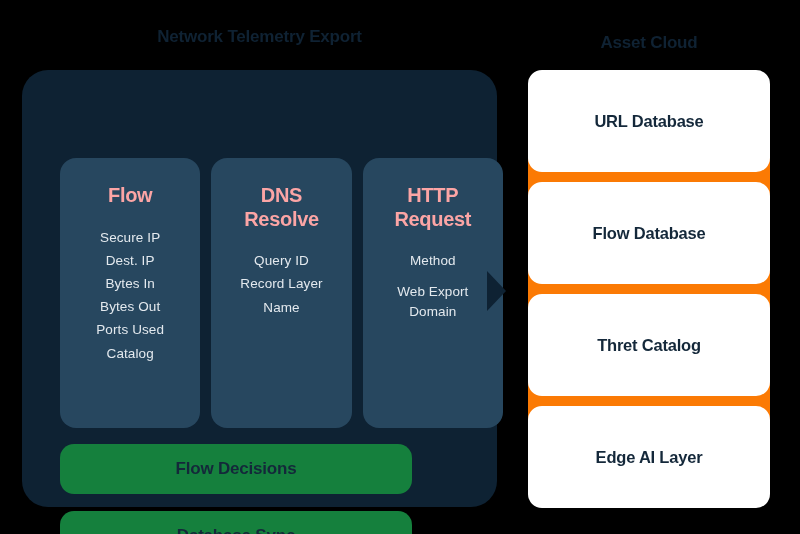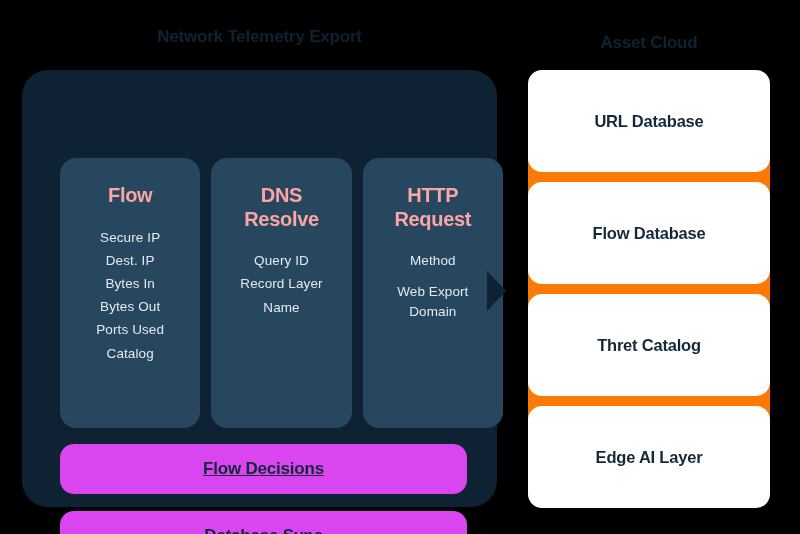--- a/index.html
+++ b/index.html
@@ -94,31 +94,30 @@
     letter-spacing: 0.1px;
   }
 
   .column-fields li.spaced { margin-top: 10px; }
   .column-fields li.tight-top { line-height: 1.45; }
 
   
   .wide-bar {
     position: absolute;
     left: 38px;
-    width: 407px;
-    background: #d946ef;
+    width: 352px;
+    background: #15803d;
     border-radius: 14px;
     display: flex;
     align-items: center;
     justify-content: center;
     color: #14283a;
     font-size: 17px;
     font-weight: bold;
     letter-spacing: -0.2px;
-    text-decoration: underline;
   }
   #bar-flow-decisions { top: 374px; height: 50px; }
   #bar-database-sync  { top: 441px; height: 50px; }
 
   
   #asset-cloud-panel {
     position: absolute;
     left: 528px;
     top: 70px;
     width: 242px;

